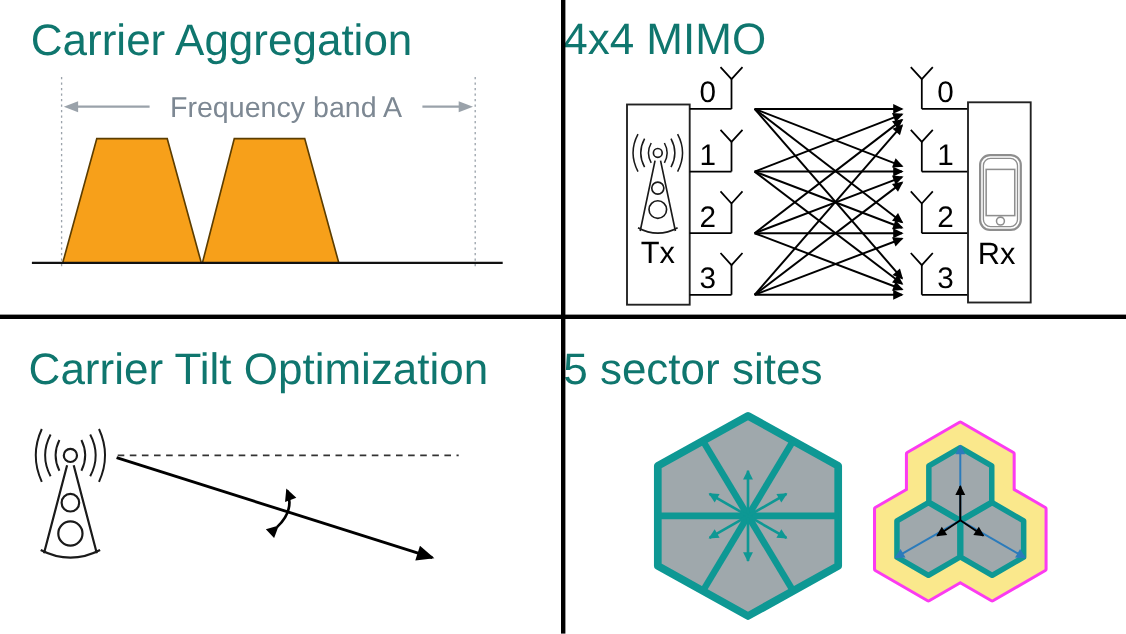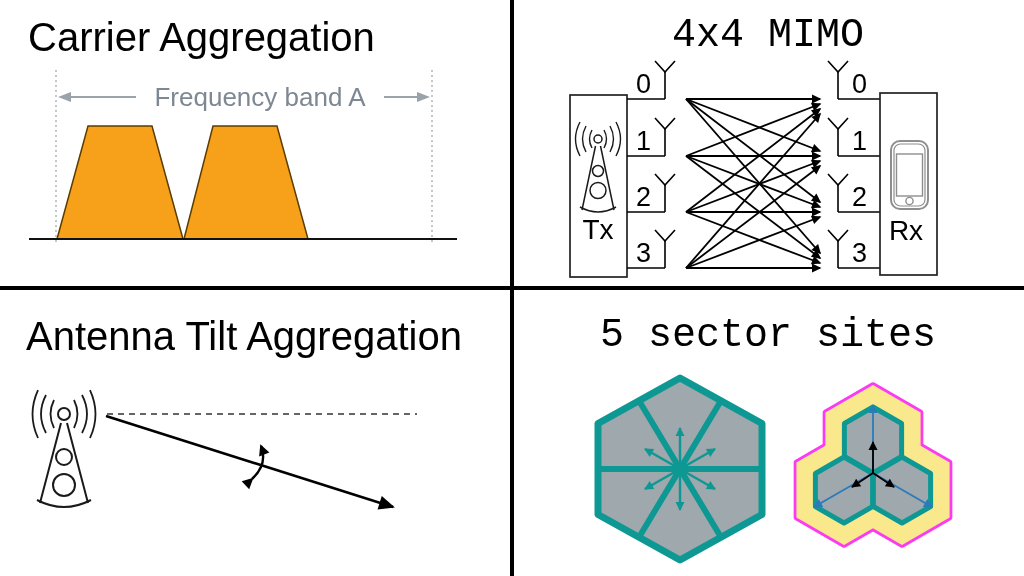--- a/index.html
+++ b/index.html
@@ -1,23 +1,23 @@
 <!DOCTYPE html>
 <html style="--carrier_fill: #F7A01A; --carrier_outline: #5C3D00; --band_text: #7D8893; --guide_gray: #9AA2AA; --phone_gray: #8E8E8E; --teal: #0E9894; --cell_gray: #9FA8AC; --yellow: #FAE88C; --magenta: #FB3BF1; --blue: #2B7BBB;"><head>
 <meta charset="utf-8">
 <style>
   html,body{margin:0;padding:0;}
   body{width:1024px;height:576px;position:relative;background:#ffffff;overflow:hidden;
        font-family:"Liberation Sans", sans-serif;}
   .quad{position:absolute;width:512px;height:288px;}
   #q1{left:0;top:0;} #q2{left:512px;top:0;} #q3{left:0;top:288px;} #q4{left:512px;top:288px;}
   .quad svg{position:absolute;left:0;top:0;}
-  .qtitle{position:absolute;color:#000000;font-size:40px;line-height:1.05;white-space:nowrap;}
+  .qtitle{position:absolute;color:#0f766e;font-size:40px;line-height:1.05;white-space:nowrap;}
   .tl{left:28px;top:16px;}
-  .ctr{left:0;width:100%;text-align:center;top:15px;font-family:Liberation Mono, monospace;}
+  .ctr{left:0;width:100%;top:15px;}
   #q3 .qtitle{left:26px;top:27px;}
   #q4 .qtitle{top:27px;}
   .divider{position:absolute;background:#000;}
   #div-v{left:510px;top:0;width:4px;height:576px;}
   #div-h{left:0;top:286px;width:1024px;height:4px;}
   svg text{font-family:"Liberation Sans", sans-serif;}
   .num{font-size:27px;fill:#000;}
   .iolabel{font-size:28px;fill:#000;}
   .band-text{fill:var(--band_text);font-size:26px;}
   .guide{stroke:var(--guide_gray);}
@@ -155,21 +155,21 @@
       <rect x="379" y="141" width="37" height="68" rx="9" stroke-width="2"></rect>
       <rect x="382" y="144" width="31" height="62" rx="6.5" stroke-width="1.2"></rect>
       <rect x="384.5" y="154" width="26" height="42" stroke-width="1.4" fill="#fff"></rect>
       <circle cx="397.5" cy="201" r="3.6" stroke-width="1.4"></circle>
     </g>
     <text x="394" y="240" text-anchor="middle" class="iolabel">Rx</text>
   </svg>
 </div>
 
 <div class="quad" id="q3">
-  <div class="qtitle">Antenna Tilt Aggregation</div>
+  <div class="qtitle">Carrier Tilt Optimization</div>
   <svg width="512" height="288" viewBox="0 0 512 288">
     <defs>
       <marker id="ah-tilt" viewBox="-1 -8 18 16" refX="14" refY="0" markerWidth="18" markerHeight="16" orient="auto" markerUnits="userSpaceOnUse">
         <path d="M0,-7 L16,0 L0,7 Z" fill="#000"></path>
       </marker>
       <marker id="ah-c-end" viewBox="-1 -6 14 12" refX="9" refY="0" markerWidth="14" markerHeight="12" orient="auto" markerUnits="userSpaceOnUse">
         <path d="M0,-5.5 L11,0 L0,5.5 Z" fill="#000"></path>
       </marker>
       <marker id="ah-c-start" viewBox="-1 -6 14 12" refX="9" refY="0" markerWidth="14" markerHeight="12" orient="auto-start-reverse" markerUnits="userSpaceOnUse">
         <path d="M0,-5.5 L11,0 L0,5.5 Z" fill="#000"></path>

